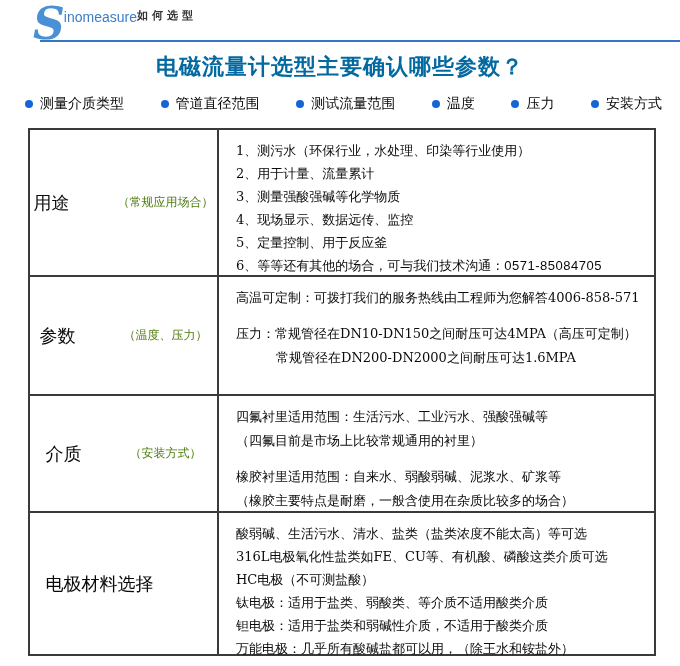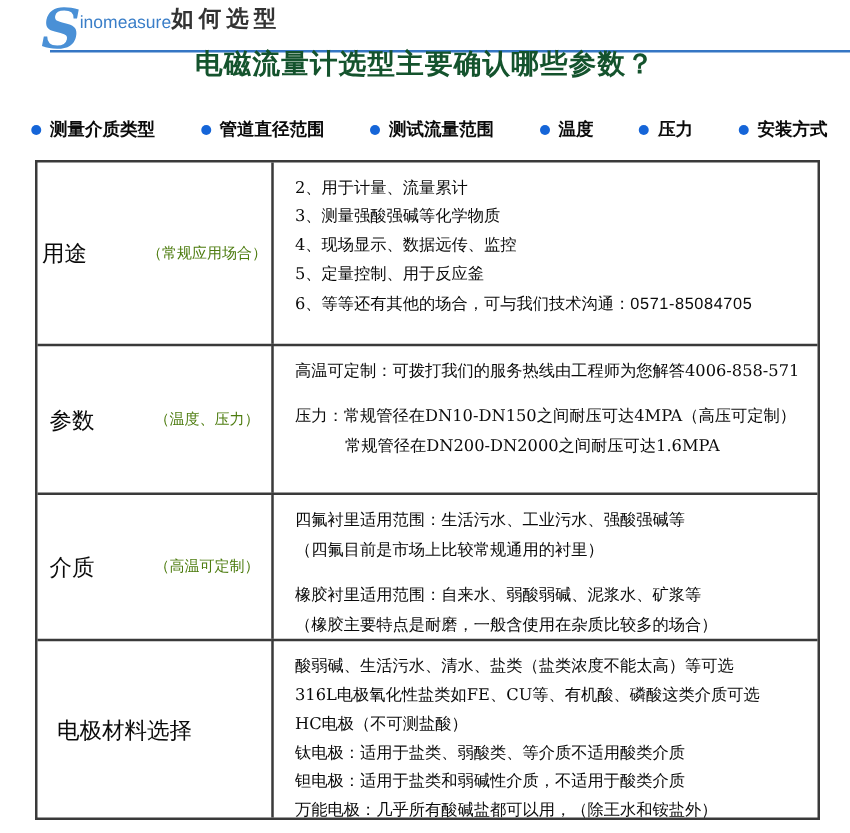--- a/index.html
+++ b/index.html
@@ -12,36 +12,36 @@
   .logo-s{
     font-family:"DejaVu Serif",serif;font-style:italic;font-weight:bold;
     font-size:44px;line-height:38px;color:#4a90d6;letter-spacing:-2px;
   }
   .logo-right{display:flex;flex-direction:row;margin-left:1px;}
   .brand{
     font-family:"Liberation Sans",sans-serif;color:#3a7ec8;
     font-size:14px;line-height:14px;margin-top:5px;
   }
   .subtitle{
-    color:#333;font-size:18px;font-weight:bold;letter-spacing:4px;line-height:21px;
+    color:#333;font-size:11px;font-weight:bold;letter-spacing:4px;line-height:21px;
   }
   .header-line{position:absolute;top:40px;left:40px;right:0;height:2px;background:#3576c4;}
   
   .title{
-    position:absolute;top:36px;left:0;width:100%;margin:0;text-align:center;
-    font-size:22px;font-weight:bold;color:#14532d;letter-spacing:1px;
+    position:absolute;top:52px;left:0;width:100%;margin:0;text-align:center;
+    font-size:22px;font-weight:bold;color:#0369a1;letter-spacing:1px;
   }
   
   .bullets{
     position:absolute;top:95px;left:25px;right:18px;
     display:flex;justify-content:space-between;align-items:center;
   }
   .bullet-item{display:flex;align-items:center;gap:7px;}
   .dot{width:8px;height:8px;border-radius:50%;background:#1565d8;flex:0 0 auto;}
-  .bullet-label{font-size:14px;font-weight:bold;color:#0a0a0a;}
+  .bullet-label{font-size:14px;font-weight:normal;color:#0a0a0a;}
   
   .sel-table{
     position:absolute;top:128px;left:28px;width:628px;height:528px;
     box-sizing:border-box;border:2px solid #3a3a3a;
     display:grid;grid-template-columns:187px 1fr;
     grid-template-rows:145px 119px 117px 143px;
   }
   .cell{box-sizing:border-box;}
   .cell.bt{border-top:2px solid #3a3a3a;}
   .cell.bl{border-left:2px solid #3a3a3a;}
@@ -100,41 +100,42 @@
     </span>
   </div>
 
   <div class="sel-table">
 
     <div class="cell label-cell">
       <span class="lbl">用途</span>
         <span class="lbl-sub">（常规应用场合）</span>
     </div>
     <div class="cell bl content-cell">
+      <div class="line">1、测污水（环保行业，水处理、印染等行业使用）</div>
       <div class="line">2、用于计量、流量累计</div>
       <div class="line">3、测量强酸强碱等化学物质</div>
       <div class="line">4、现场显示、数据远传、监控</div>
       <div class="line">5、定量控制、用于反应釜</div>
       <div class="line"><span>6、等等还有其他的场合，可与我们技术沟通：</span><span class="phone">0571-85084705</span></div>
     </div>
 
     <div class="cell bt label-cell">
       <span class="lbl">参数</span>
         <span class="lbl-sub">（温度、压力）</span>
     </div>
     <div class="cell bt bl content-cell roomy">
       <div class="line">高温可定制：可拨打我们的服务热线由工程师为您解答4006-858-571</div>
       <div class="spacer"></div>
       <div class="line">压力：常规管径在DN10-DN150之间耐压可达4MPA（高压可定制）</div>
       <div class="line indent">常规管径在DN200-DN2000之间耐压可达1.6MPA</div>
     </div>
 
     <div class="cell bt label-cell">
       <span class="lbl">介质</span>
-        <span class="lbl-sub">（高温可定制）</span>
+        <span class="lbl-sub">（安装方式）</span>
     </div>
     <div class="cell bt bl content-cell roomy">
       <div class="line">四氟衬里适用范围：生活污水、工业污水、强酸强碱等</div>
       <div class="line">（四氟目前是市场上比较常规通用的衬里）</div>
       <div class="spacer"></div>
       <div class="line">橡胶衬里适用范围：自来水、弱酸弱碱、泥浆水、矿浆等</div>
       <div class="line">（橡胶主要特点是耐磨，一般含使用在杂质比较多的场合）</div>
     </div>
 
     <div class="cell bt label-cell">

